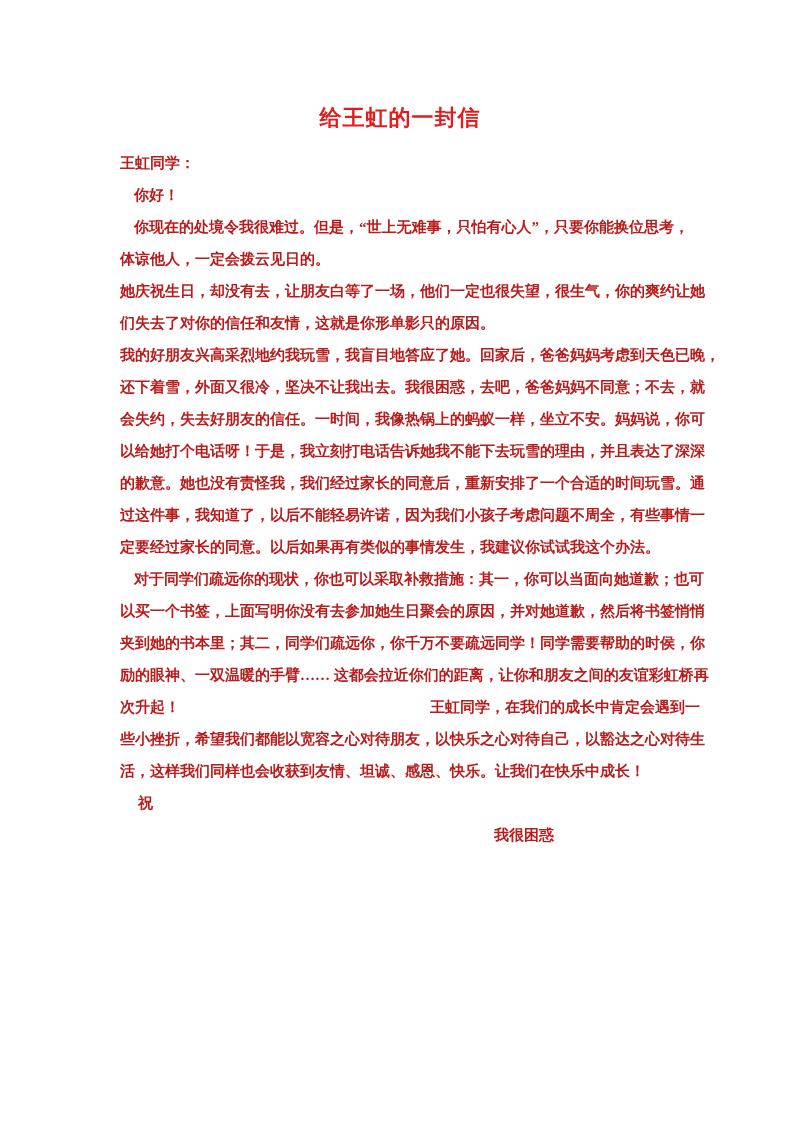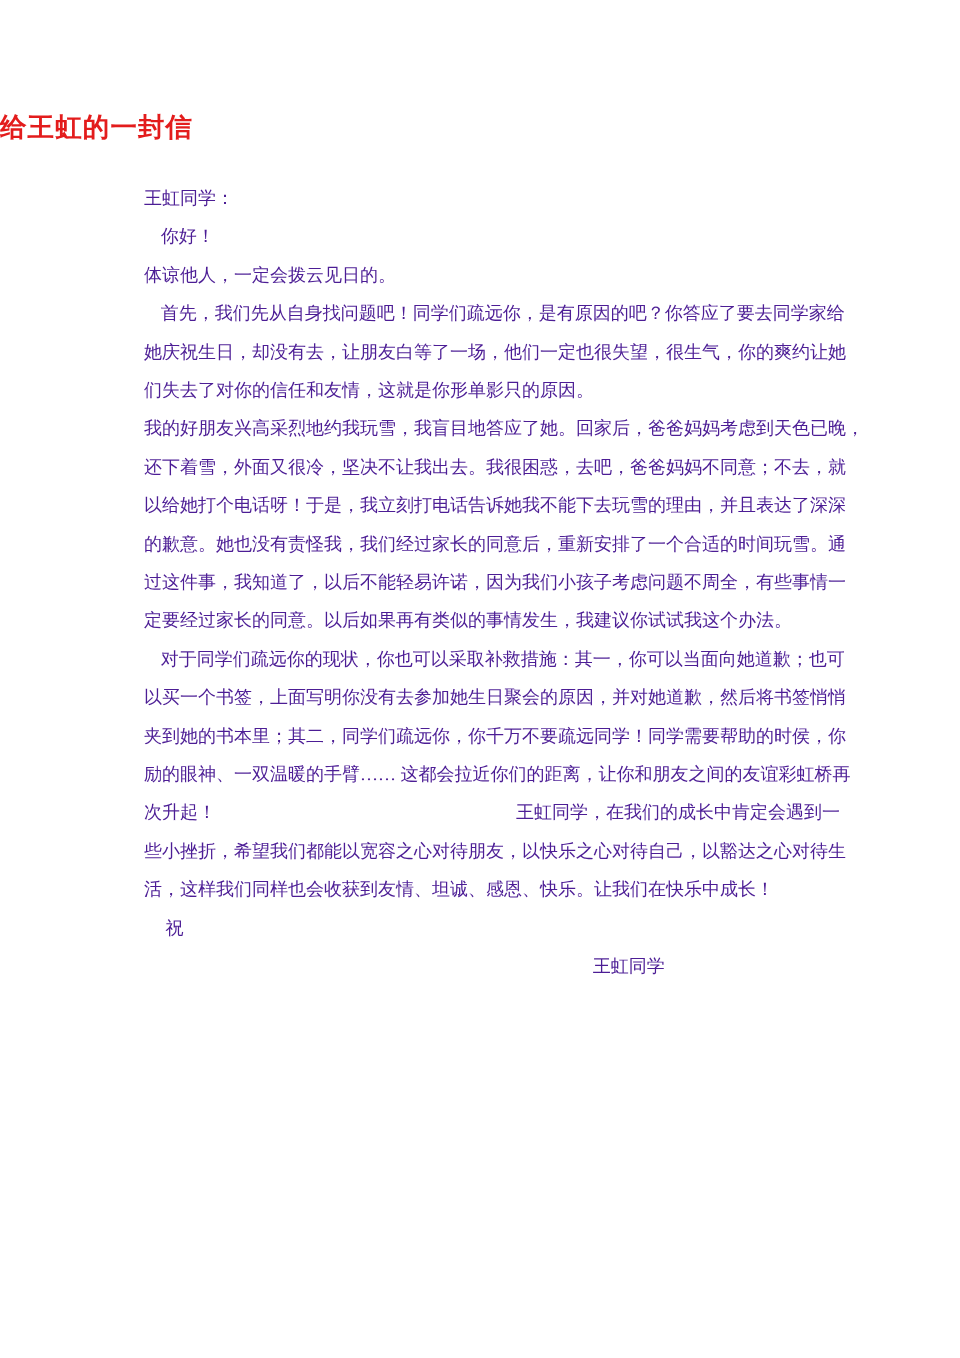--- a/index.html
+++ b/index.html
@@ -14,35 +14,36 @@
     font-family: "Liberation Serif", "DejaVu Serif", serif;
   }
   .doc {
     width: 800px;
     height: 1132px;
     background: #ffffff;
     box-sizing: border-box;
     padding-top: 92px;
   }
   .title {
-    margin: 0;
-    text-align: left;
+    margin: 12px;
+    text-align: center;
     font-size: 22px;
     line-height: 28px;
     font-weight: bold;
     letter-spacing: 1px;
     font-family: "Liberation Sans", "DejaVu Sans", sans-serif;
   }
   .letter {
-    margin: 30px 100px 0 120px;
+    margin: 15px 100px 0 120px;
     width: 580px;
     font-size: 15px;
     line-height: 32px;
-    color: #4c1d95;
+    color: #b91c1c;
     text-align: left;
+    font-weight: bold;
   }
   .line {
     height: 32px;
     white-space: pre;
   }
   .line.indent { padding-left: 14px; }
   .line.wish   { padding-left: 18px; }
   .line.signature { padding-left: 374px; }
   .line.split {
     display: flex;
@@ -52,33 +53,34 @@
   }
 </style>
 </head>
 <body>
 
 <div class="doc">
   <h1 class="title" style="color: rgb(227, 28, 28);">给王虹的一封信</h1>
   <div class="letter">
       <div class="line flush">王虹同学：</div>
       <div class="line indent">你好！</div>
+      <div class="line indent">你现在的处境令我很难过。但是，“世上无难事，只怕有心人”，只要你能换位思考，</div>
       <div class="line flush">体谅他人，一定会拨云见日的。</div>
-      <div class="line indent">首先，我们先从自身找问题吧！同学们疏远你，是有原因的吧？你答应了要去同学家给</div>
       <div class="line flush">她庆祝生日，却没有去，让朋友白等了一场，他们一定也很失望，很生气，你的爽约让她</div>
       <div class="line flush">们失去了对你的信任和友情，这就是你形单影只的原因。</div>
       <div class="line flush">我的好朋友兴高采烈地约我玩雪，我盲目地答应了她。回家后，爸爸妈妈考虑到天色已晚，</div>
       <div class="line flush">还下着雪，外面又很冷，坚决不让我出去。我很困惑，去吧，爸爸妈妈不同意；不去，就</div>
+      <div class="line flush">会失约，失去好朋友的信任。一时间，我像热锅上的蚂蚁一样，坐立不安。妈妈说，你可</div>
       <div class="line flush">以给她打个电话呀！于是，我立刻打电话告诉她我不能下去玩雪的理由，并且表达了深深</div>
       <div class="line flush">的歉意。她也没有责怪我，我们经过家长的同意后，重新安排了一个合适的时间玩雪。通</div>
       <div class="line flush">过这件事，我知道了，以后不能轻易许诺，因为我们小孩子考虑问题不周全，有些事情一</div>
       <div class="line flush">定要经过家长的同意。以后如果再有类似的事情发生，我建议你试试我这个办法。</div>
       <div class="line indent">对于同学们疏远你的现状，你也可以采取补救措施：其一，你可以当面向她道歉；也可</div>
       <div class="line flush">以买一个书签，上面写明你没有去参加她生日聚会的原因，并对她道歉，然后将书签悄悄</div>
       <div class="line flush">夹到她的书本里；其二，同学们疏远你，你千万不要疏远同学！同学需要帮助的时侯，你</div>
       <div class="line flush">励的眼神、一双温暖的手臂…… 这都会拉近你们的距离，让你和朋友之间的友谊彩虹桥再</div>
       <div class="line split"><span>次升起！</span><span>王虹同学，在我们的成长中肯定会遇到一</span></div>
       <div class="line flush">些小挫折，希望我们都能以宽容之心对待朋友，以快乐之心对待自己，以豁达之心对待生</div>
       <div class="line flush">活，这样我们同样也会收获到友情、坦诚、感恩、快乐。让我们在快乐中成长！</div>
       <div class="line wish">祝</div>
-      <div class="line signature">王虹同学</div>
+      <div class="line signature">我很困惑</div>
     </div>
 </div>
 
 </body></html>

